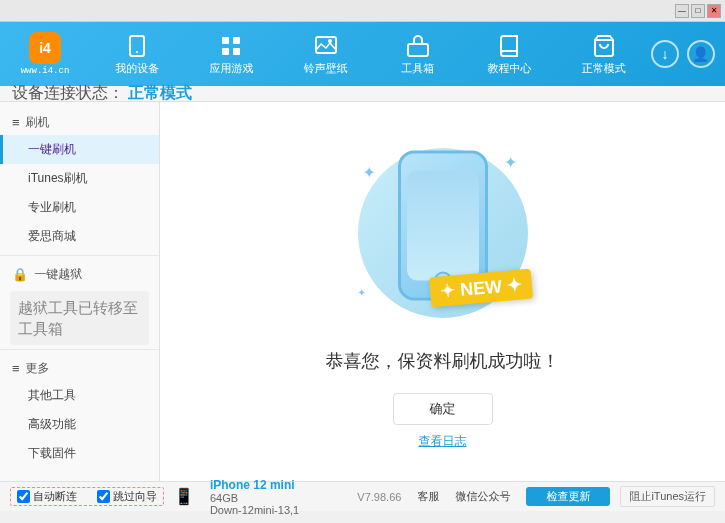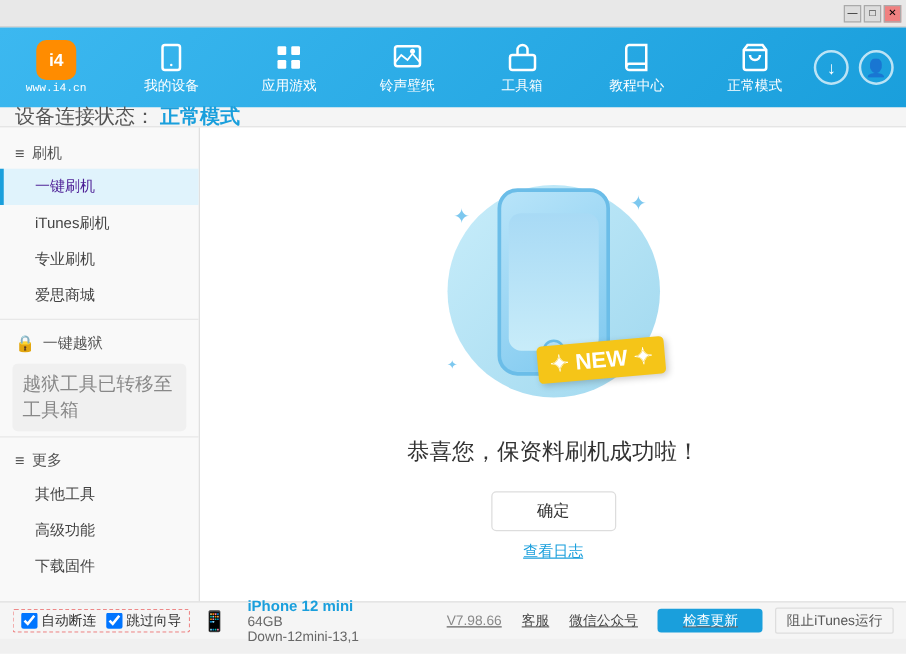--- a/index.html
+++ b/index.html
@@ -288,21 +288,21 @@
     .bottom-bar {
       height: 30px;
       background: #f5f5f5;
       border-top: 1px solid #e0e0e0;
       display: flex;
       align-items: center;
       padding: 0 10px;
     }
     .bottom-checkboxes {
       display: flex;
-      gap: 8px;
+      gap: 20px;
       align-items: center;
       border: 1px dashed #e88;
       padding: 1px 6px;
       border-radius: 2px;
       justify-content: space-between;
     }
     .checkbox-item {
       display: flex;
       align-items: center;
       gap: 3px;
@@ -328,21 +328,20 @@
       font-size: 11px;
       color: #666;
     }
     .bottom-right {
       margin-left: auto;
       display: flex;
       gap: 16px;
       align-items: center;
       font-size: 11px;
       color: #666;
-      text-decoration: underline;
     }
     .version-text { color: #888; }
     .bottom-link {
       color: #444;
       cursor: pointer;
     }
     .update-btn {
       background: #1a9fdc;
       color: white;
       border: none;

